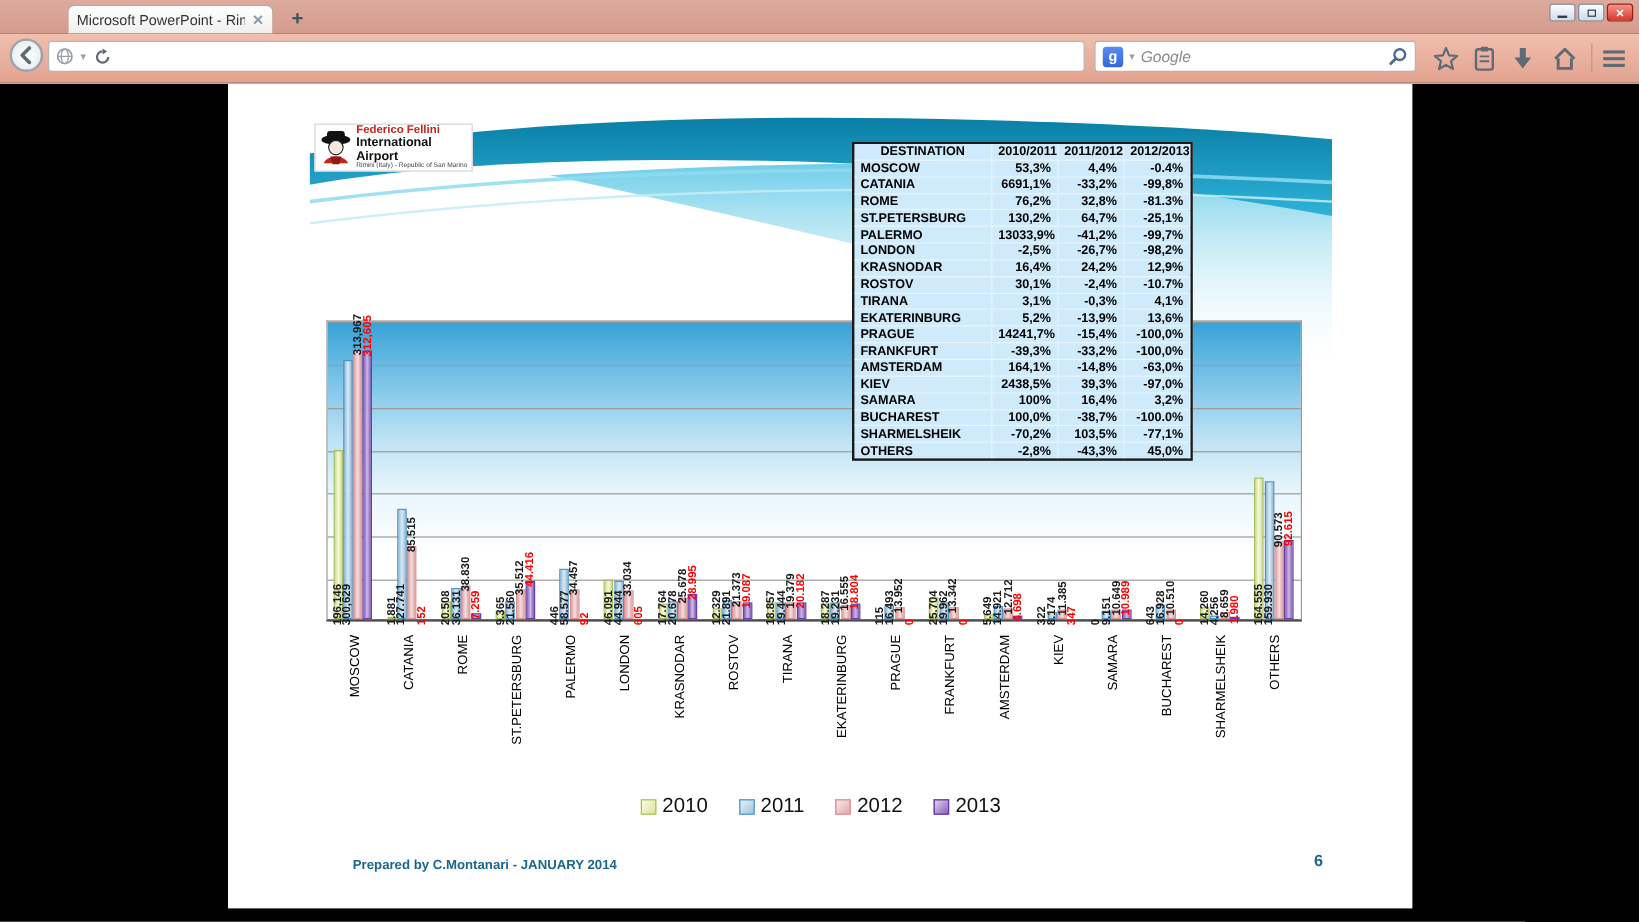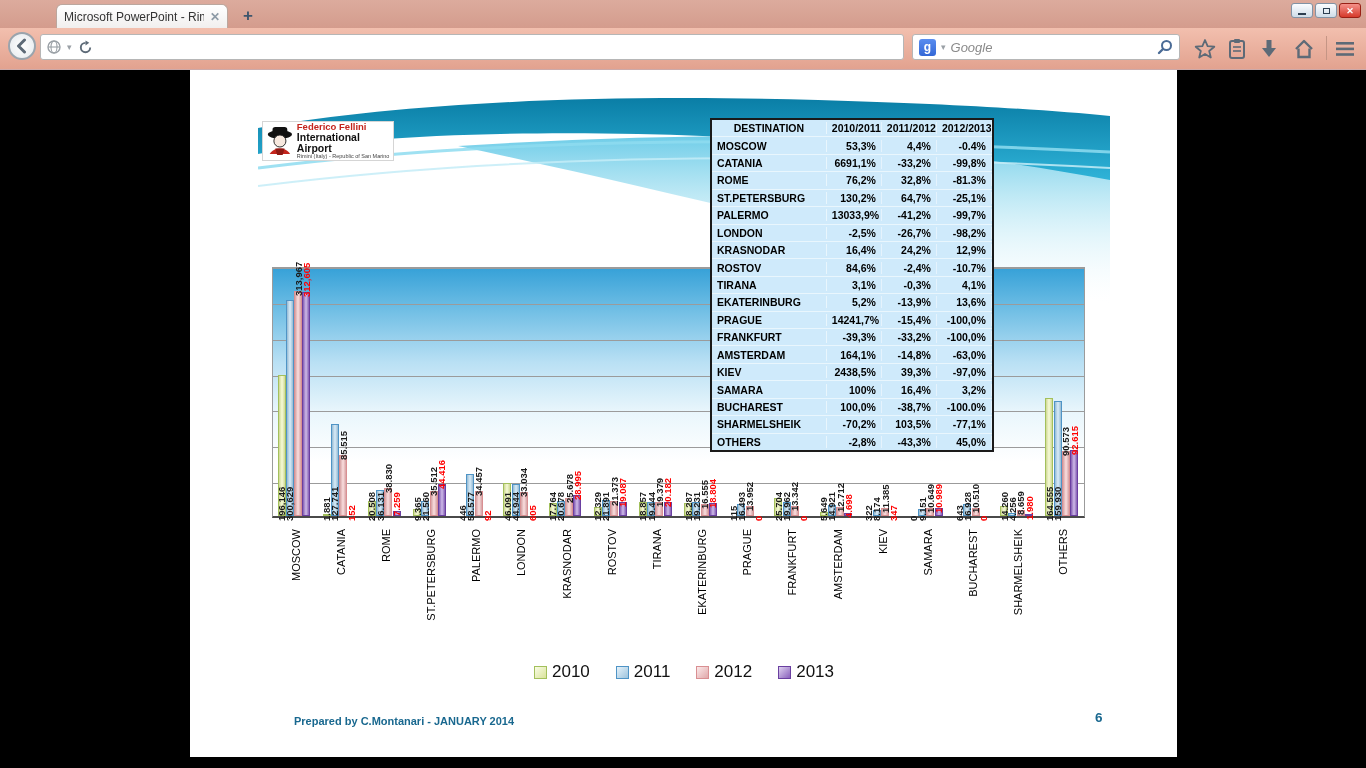--- a/index.html
+++ b/index.html
@@ -41,21 +41,21 @@
     font-family:"Liberation Sans",sans-serif; background:transparent; }
   .searchinput::placeholder { color:#8a8a8a; font-style:italic; }
   .tbicon { position:absolute; top:8px; width:26px; height:26px; display:flex; align-items:center; justify-content:center; }
   .vsep { position:absolute; left:1326px; top:8px; width:1px; height:24px; background:#c59585; }
 
   
   .content { position:absolute; left:0; top:70px; width:1366px; height:698px; background:#000; }
   .page { position:absolute; left:190px; top:0; width:987px; height:687px; background:#fff; }
 
   .waves { position:absolute; left:68px; top:22px; width:852px; height:218px; z-index:1; }
-  .logo { position:absolute; left:72px; top:51px; width:132px; height:40px; background:#fff;
+  .logo { position:absolute; left:72px; top:33px; width:132px; height:40px; background:#fff;
     border:1px solid #d5d5d5; z-index:3; display:flex; align-items:center; padding:2px 3px; gap:3px; }
   .logotext { line-height:1.05; }
   .logo-l1 { color:#c4251d; font-size:9.5px; font-weight:bold; }
   .logo-l2 { color:#111; font-size:10.5px; font-weight:bold; }
   .logo-l3 { color:#444; font-size:5.5px; }
 
   .slidetitle { position:absolute; left:113px; top:105px; font-size:35px; letter-spacing:1.5px;
     color:#19688f; z-index:2; }
   .subtitle { position:absolute; left:104px; top:173px; font-size:13.5px; font-weight:bold; color:#111; z-index:2; }
   .subtitle .yr { color:#e00000; }
@@ -68,21 +68,21 @@
   .bar { position:absolute; bottom:0; width:8px; border-width:1px; border-style:solid; }
   .vlabel { position:absolute; z-index:6; }
   .vlabel span { display:inline-block; white-space:nowrap; line-height:11px; font-size:9.5px;
     font-weight:600; color:#1a1a1a; transform:rotate(-90deg); transform-origin:top left; }
   .vlabel.red span { color:#ff0000; font-weight:bold; }
   .catrow { position:absolute; left:82px; top:455px; width:813px; height:130px; z-index:4; }
   .catlabel { position:absolute; top:0; }
   .catlabel span { display:inline-block; white-space:nowrap; line-height:12px; font-size:11px; color:#000;
     transform:rotate(-90deg) translateX(-100%); transform-origin:top left; }
 
-  .cmp-table { position:absolute; left:520px; top:48px; width:284px; height:334px; z-index:20;
+  .cmp-table { position:absolute; left:520px; top:48px; width:284px; height:266px; z-index:20;
     background:#cfeafb; border:2px solid #1a1a1a; display:flex; flex-direction:column;
     font-size:10.5px; color:#000; }
   .trow { flex:1; display:flex; align-items:center; border-top:1px solid rgba(255,255,255,.55); }
   .trow.head { border-top:none; font-weight:bold; }
   .tcell { padding:0 5px; overflow:hidden; white-space:nowrap; }
   .tcell.c0 { width:41%; font-weight:bold; text-align:left; border-right:1px solid rgba(255,255,255,.55); }
   .tcell.c1,.tcell.c2,.tcell.c3 { width:19.66%; text-align:right; font-weight:bold;
     border-right:1px solid rgba(255,255,255,.45); }
   .trow.head .tcell { text-align:center; }
 
@@ -419,21 +419,21 @@
           <div class="tcell c3">-98,2%</div>
         </div>
         <div class="trow">
           <div class="tcell c0">KRASNODAR</div>
           <div class="tcell c1">16,4%</div>
           <div class="tcell c2">24,2%</div>
           <div class="tcell c3">12,9%</div>
         </div>
         <div class="trow">
           <div class="tcell c0">ROSTOV</div>
-          <div class="tcell c1">84,6%</div>
+          <div class="tcell c1">30,1%</div>
           <div class="tcell c2">-2,4%</div>
           <div class="tcell c3">-10.7%</div>
         </div>
         <div class="trow">
           <div class="tcell c0">TIRANA</div>
           <div class="tcell c1">3,1%</div>
           <div class="tcell c2">-0,3%</div>
           <div class="tcell c3">4,1%</div>
         </div>
         <div class="trow">

